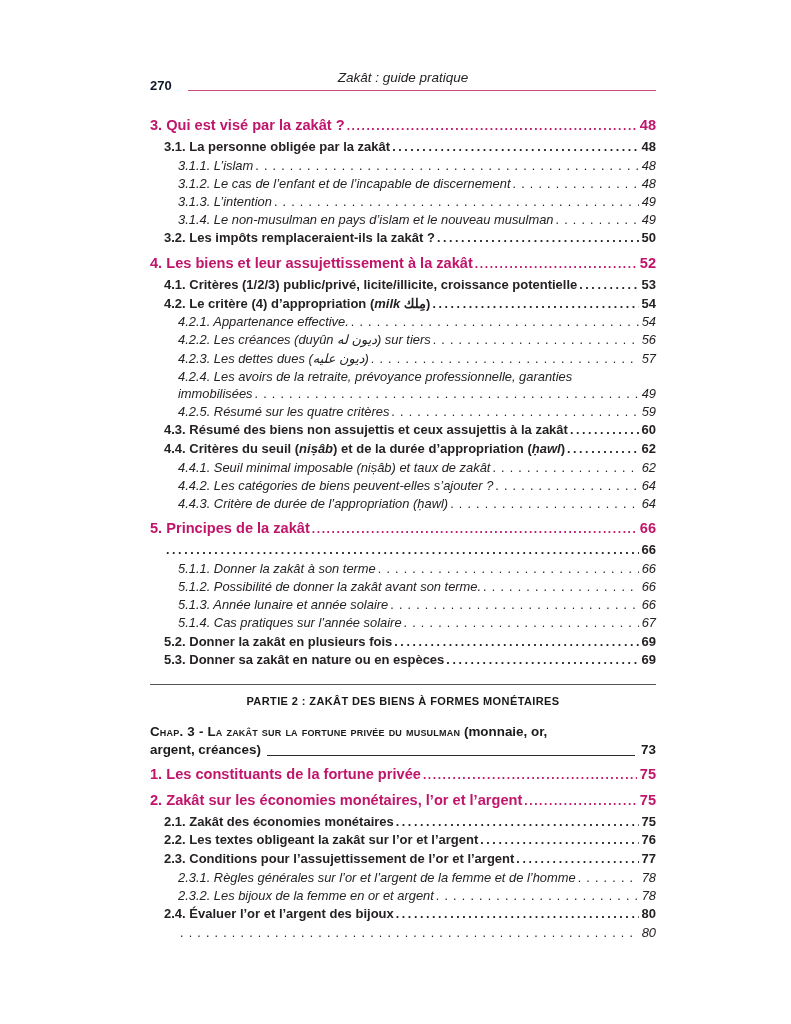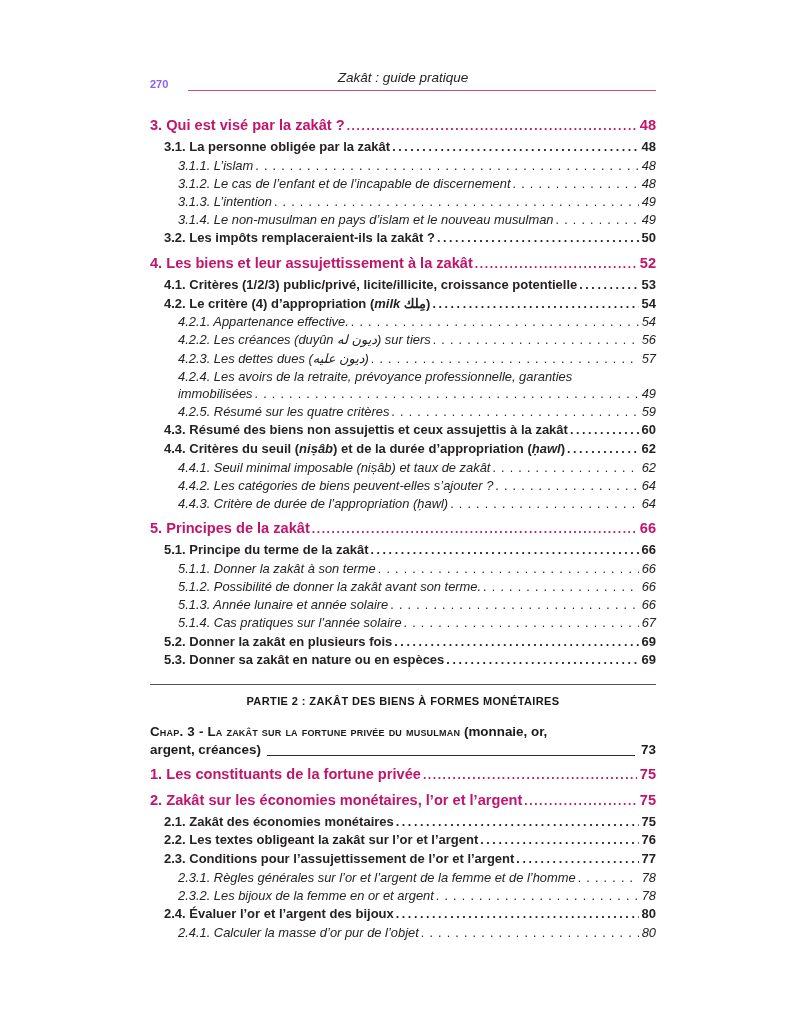--- a/index.html
+++ b/index.html
@@ -3,21 +3,21 @@
 <meta charset="utf-8">
 <style>
   html,body{margin:0;padding:0;background:#ffffff;}
   .page{position:relative;width:791px;height:1024px;background:#ffffff;overflow:hidden;
         font-family:"Liberation Sans",sans-serif;color:#262224;border-radius:7px;}
   .content{position:absolute;left:150px;top:70px;width:506px;}
 
   
   .header{position:relative;height:30px;}
   .running-title{text-align:center;font-style:italic;font-size:13.5px;color:#262224;}
-  .pageno{position:absolute;left:0;top:8px;font-weight:bold;font-size:11px;color:#8b5cf6;}
+  .pageno{position:absolute;left:0;top:8px;font-weight:bold;font-size:13px;color:#0f172a;}
   .header-rule{position:absolute;left:38px;right:0;top:20px;height:1px;background:#c94b76;}
 
   
   .toc{margin-top:16px;}
   .row{display:flex;align-items:baseline;}
   .lbl{white-space:nowrap;}
   .dots{flex:1;overflow:hidden;white-space:nowrap;margin:0 3px 0 2px;min-width:6px;}
   .pg{white-space:nowrap;}
 
   .lvl1{color:#c0156b;font-weight:bold;font-size:14.6px;line-height:19px;margin:6px 0 2px;}
@@ -152,21 +152,20 @@
           <span class="lbl">4.4.3. Critère de durée de l’appropriation (ḥawl)</span>
           <span class="dots">................................................................................................................................................................................................................................................</span>
           <span class="pg">64</span>
         </div>
         <div class="row lvl1">
           <span class="lbl">5. Principes de la zakât</span>
           <span class="dots">................................................................................................................................................................................................................................................</span>
           <span class="pg">66</span>
         </div>
         <div class="row lvl2">
-          <span class="lbl">5.1. Principe du terme de la zakât</span>
           <span class="dots">................................................................................................................................................................................................................................................</span>
           <span class="pg">66</span>
         </div>
         <div class="row lvl3">
           <span class="lbl">5.1.1. Donner la zakât à son terme</span>
           <span class="dots">................................................................................................................................................................................................................................................</span>
           <span class="pg">66</span>
         </div>
         <div class="row lvl3">
           <span class="lbl">5.1.2. Possibilité de donner la zakât avant son terme.</span>
@@ -237,20 +236,19 @@
           <span class="lbl">2.3.2. Les bijoux de la femme en or et argent</span>
           <span class="dots">................................................................................................................................................................................................................................................</span>
           <span class="pg">78</span>
         </div>
         <div class="row lvl2">
           <span class="lbl">2.4. Évaluer l’or et l’argent des bijoux</span>
           <span class="dots">................................................................................................................................................................................................................................................</span>
           <span class="pg">80</span>
         </div>
         <div class="row lvl3">
-          <span class="lbl">2.4.1. Calculer la masse d’or pur de l’objet</span>
           <span class="dots">................................................................................................................................................................................................................................................</span>
           <span class="pg">80</span>
         </div>
       </div>
 
   </div>
 </div>
 
 </body></html>

